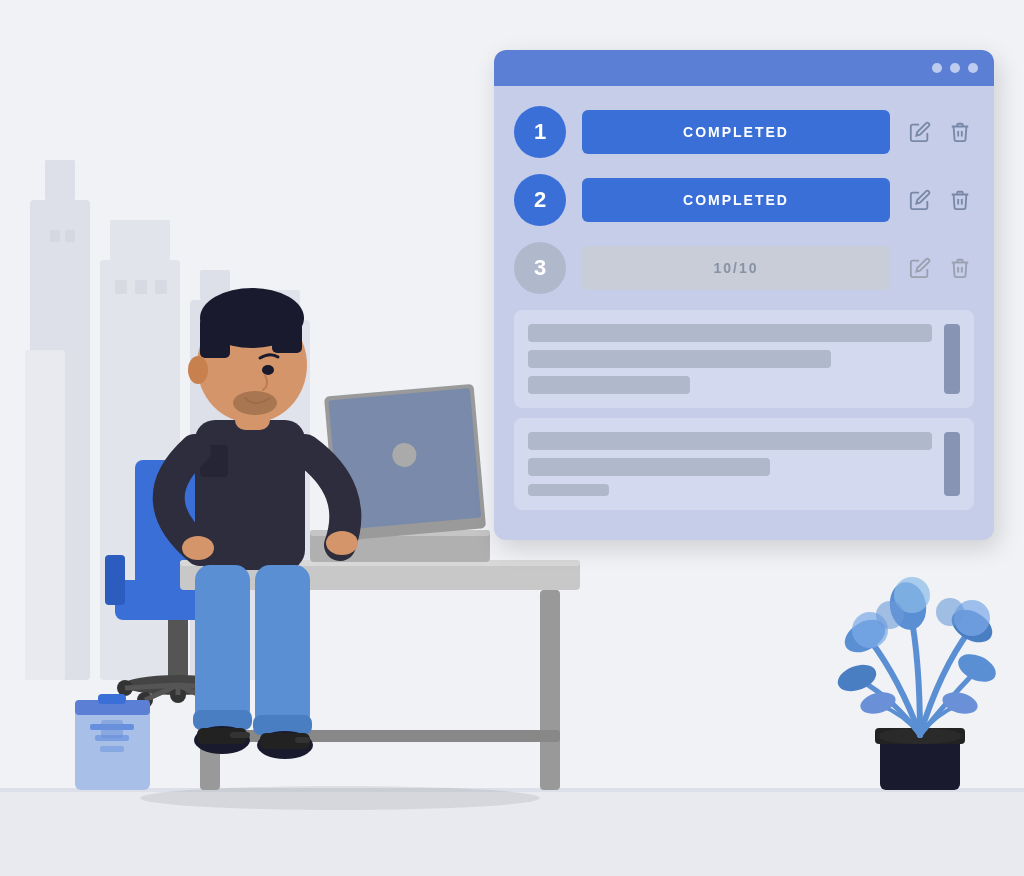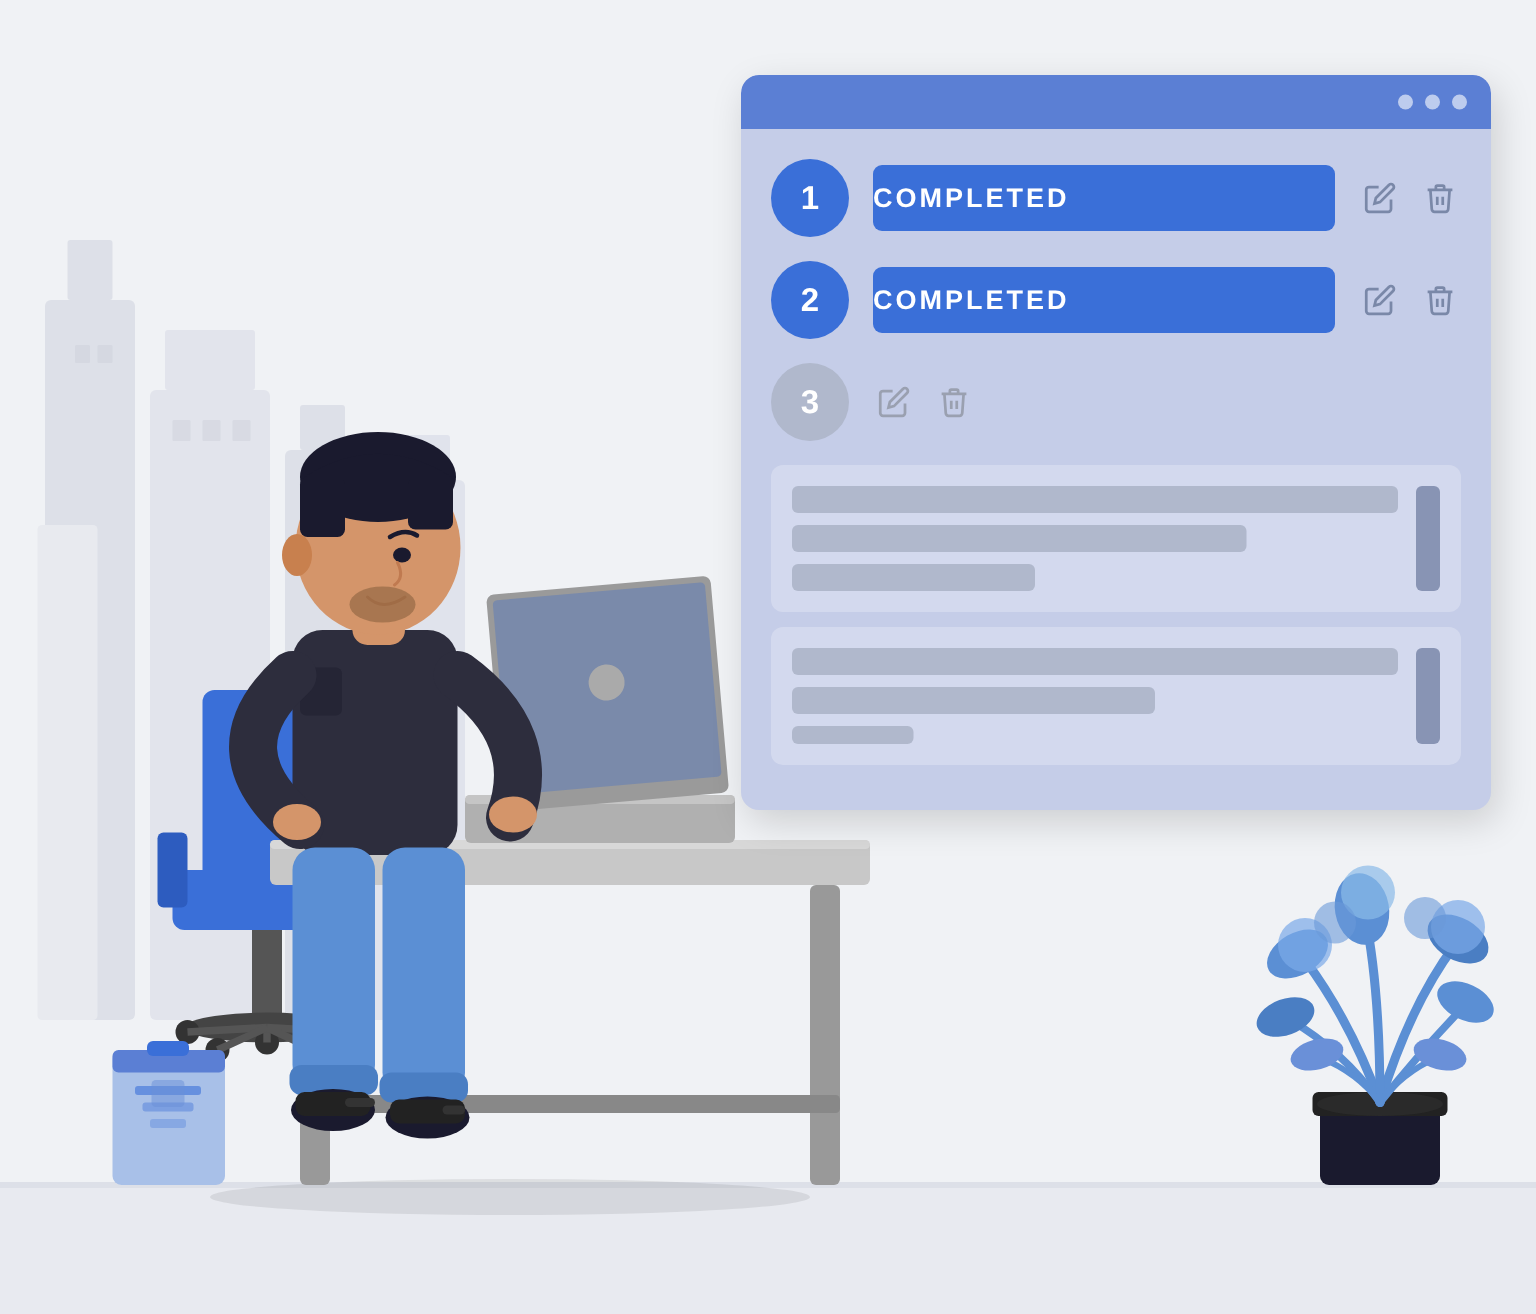--- a/index.html
+++ b/index.html
@@ -83,21 +83,22 @@
     .task-number.inactive {
       background: #b0b8cc;
     }
 
     .task-status {
       flex: 1;
       height: 44px;
       border-radius: 6px;
       display: flex;
       align-items: center;
-      font-size: 18px;
+      justify-content: center;
+      font-size: 14px;
       font-weight: bold;
       letter-spacing: 2px;
     }
 
     .task-status.completed {
       background: #3a6fd8;
       color: white;
     }
 
     .task-status.partial {
@@ -384,20 +385,23 @@
               <path d="M9 6V4a1 1 0 0 1 1-1h4a1 1 0 0 1 1 1v2"></path>
             </svg>
           </div>
         </div>
       </div>
 
       <div class="task-row">
         <div class="task-number inactive">
           <span>3</span>
         </div>
+        <div class="task-status partial">
+          <span>10/10</span>
+        </div>
         <div class="task-actions">
           <div class="task-icon">
             <svg width="22" height="22" viewBox="0 0 24 24" fill="none" stroke="#9aa0b0" stroke-width="2">
               <path d="M11 4H4a2 2 0 0 0-2 2v14a2 2 0 0 0 2 2h14a2 2 0 0 0 2-2v-7"></path>
               <path d="M18.5 2.5a2.121 2.121 0 0 1 3 3L12 15l-4 1 1-4 9.5-9.5z"></path>
             </svg>
           </div>
           <div class="task-icon">
             <svg width="22" height="22" viewBox="0 0 24 24" fill="none" stroke="#9aa0b0" stroke-width="2">
               <polyline points="3 6 5 6 21 6"></polyline>

